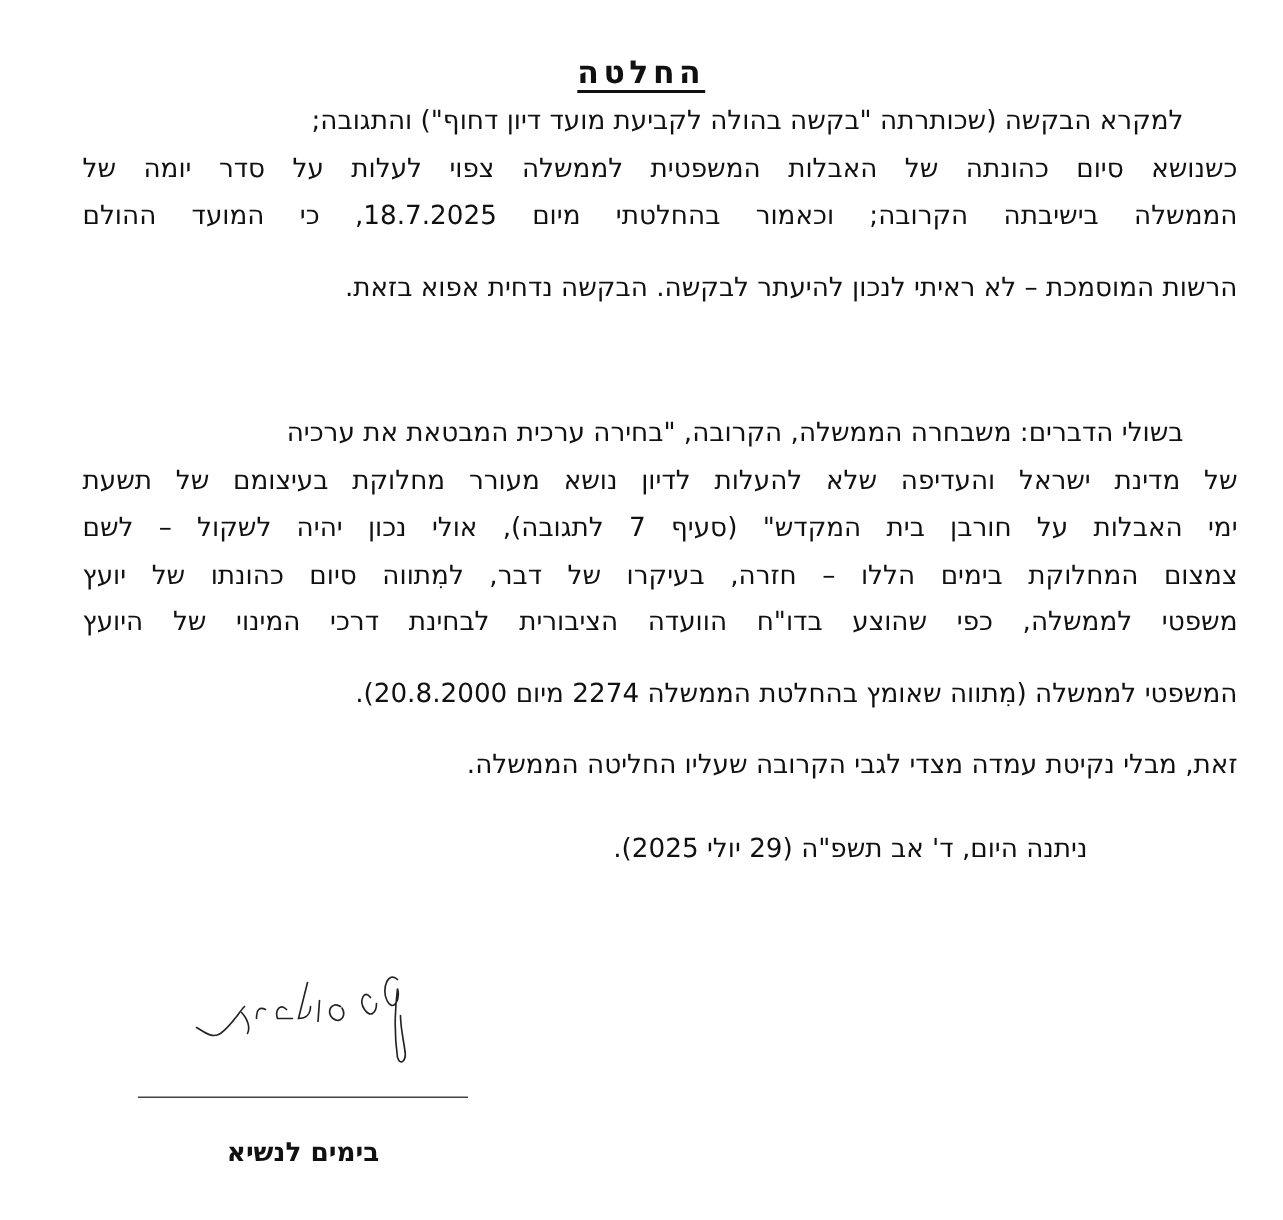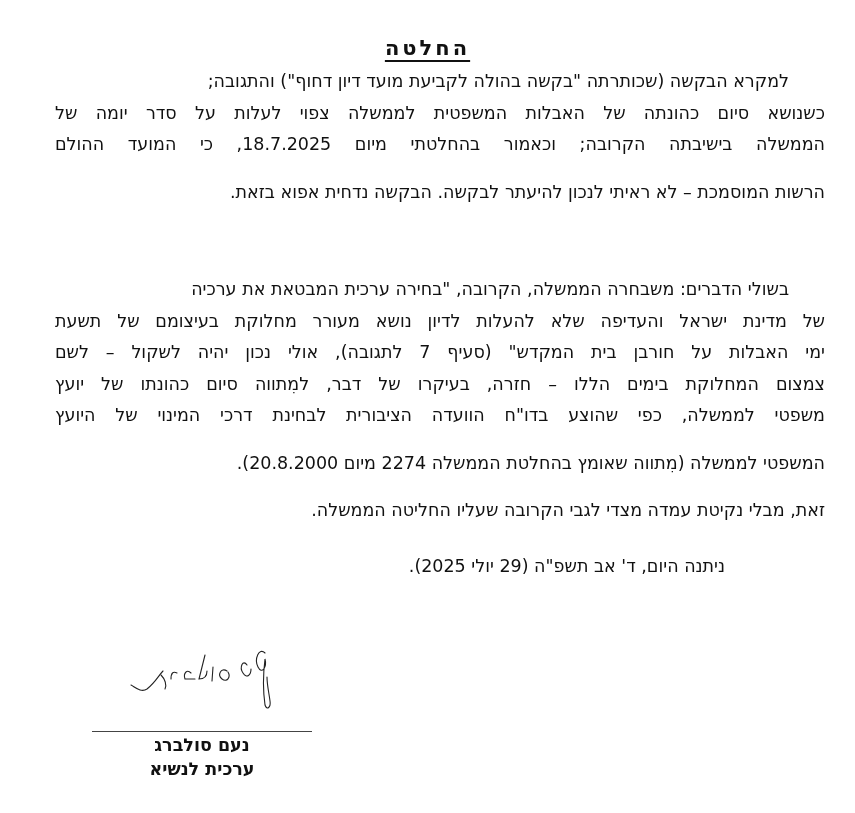--- a/index.html
+++ b/index.html
@@ -88,16 +88,15 @@
       <path d="M76 28 C72 24, 68 28, 70 34 L80 34"></path>
 
       <path d="M62 28 C58 26, 56 28, 56 34"></path>
 
       <path d="M48 26 C44 30, 40 38, 32 44 C26 48, 20 42, 16 40"></path>
       <path d="M46 30 C50 34, 52 40, 50 44"></path>
     </g>
   </svg>
 
   <div class="sig-line"></div>
-  <div class="signer name">נעם סולברג</div>
-  <div class="signer role">ערכית לנשיא</div>
+  <div class="signer role">בימים לנשיא</div>
 
 </div>
 
 </body></html>

